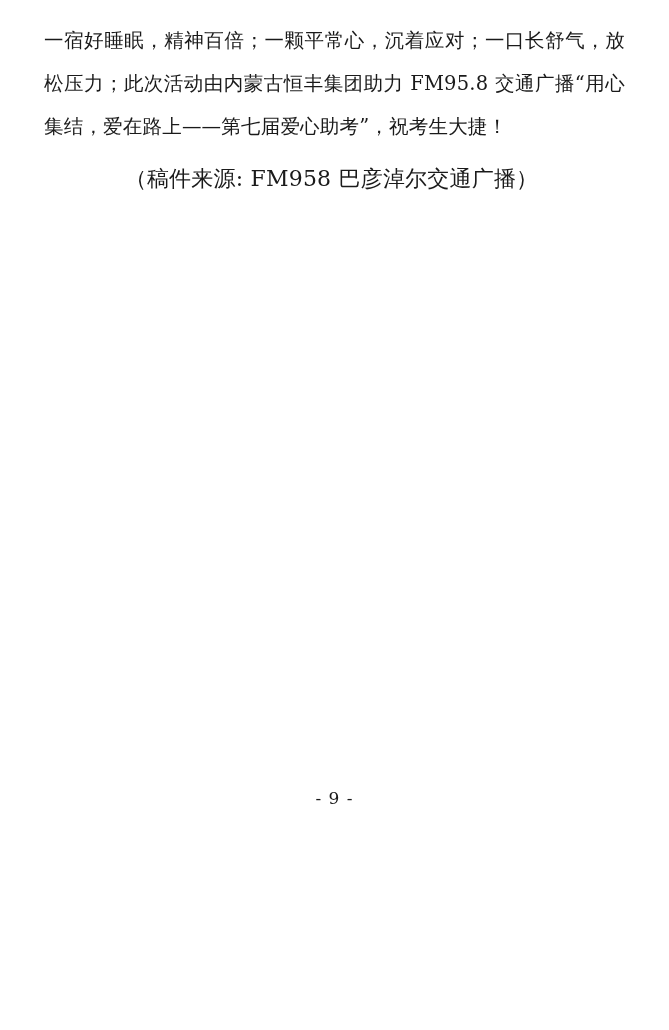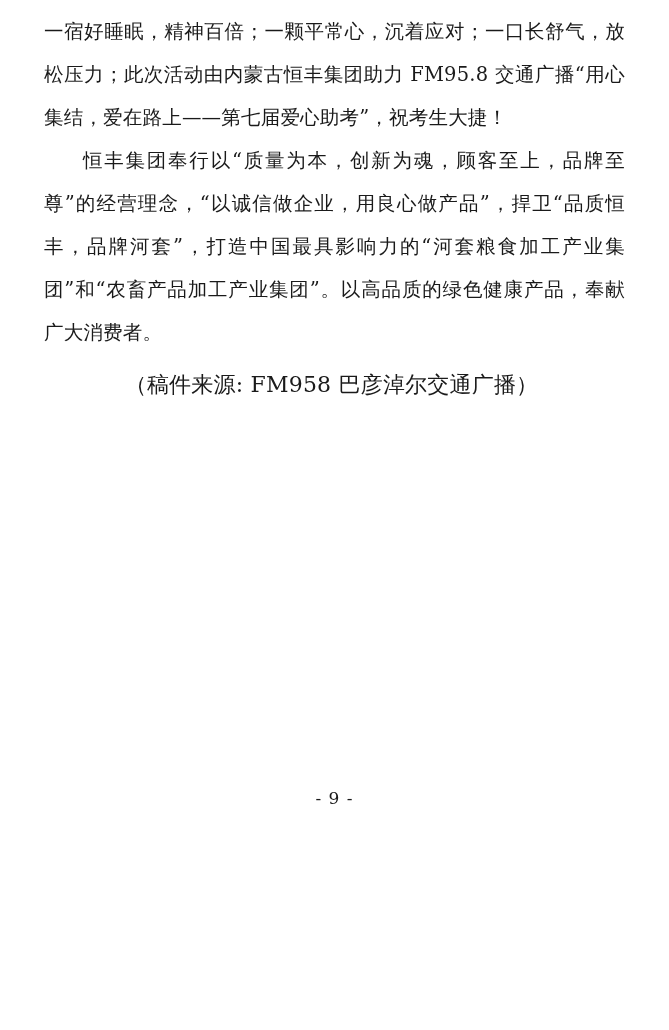--- a/index.html
+++ b/index.html
@@ -12,21 +12,21 @@
     background: #ffffff;
     font-family: "DejaVu Serif", "Liberation Serif", serif;
     color: #1a1a1a;
     overflow: hidden;
   }
   .page {
     position: relative;
     width: 669px;
     height: 820px;
     box-sizing: border-box;
-    padding: 10px 44px 0 44px;
+    padding: 19px 44px 0 44px;
   }
   .doc-body {
     font-size: 19.5px;
     line-height: 43px;
     text-align: justify;
     text-justify: inter-ideograph;
     letter-spacing: 0.2px;
   }
   .para {
     margin: 0;
@@ -53,17 +53,16 @@
     color: #1a1a1a;
     letter-spacing: 1px;
   }
 </style>
 </head>
 <body>
 
 <div class="page">
   <div class="doc-body">
     <p class="para">一宿好睡眠，精神百倍；一颗平常心，沉着应对；一口长舒气，放松压力；此次活动由内蒙古恒丰集团助力 FM95.8 交通广播“用心集结，爱在路上——第七届爱心助考”，祝考生大捷！</p>
-    <p class="para indent">恒丰集团奉行以“质量为本，创新为魂，顾客至上，品牌至尊”的经营理念，“以诚信做企业，用良心做产品”，捍卫“品质恒丰，品牌河套”，打造中国最具影响力的“河套粮食加工产业集团”和“农畜产品加工产业集团”。以高品质的绿色健康产品，奉献广大消费者。</p>
     <p class="signature">（稿件来源: FM958 巴彦淖尔交通广播）</p>
   </div>
   <div class="page-number">- 9 -</div>
 </div>
 
 </body></html>

